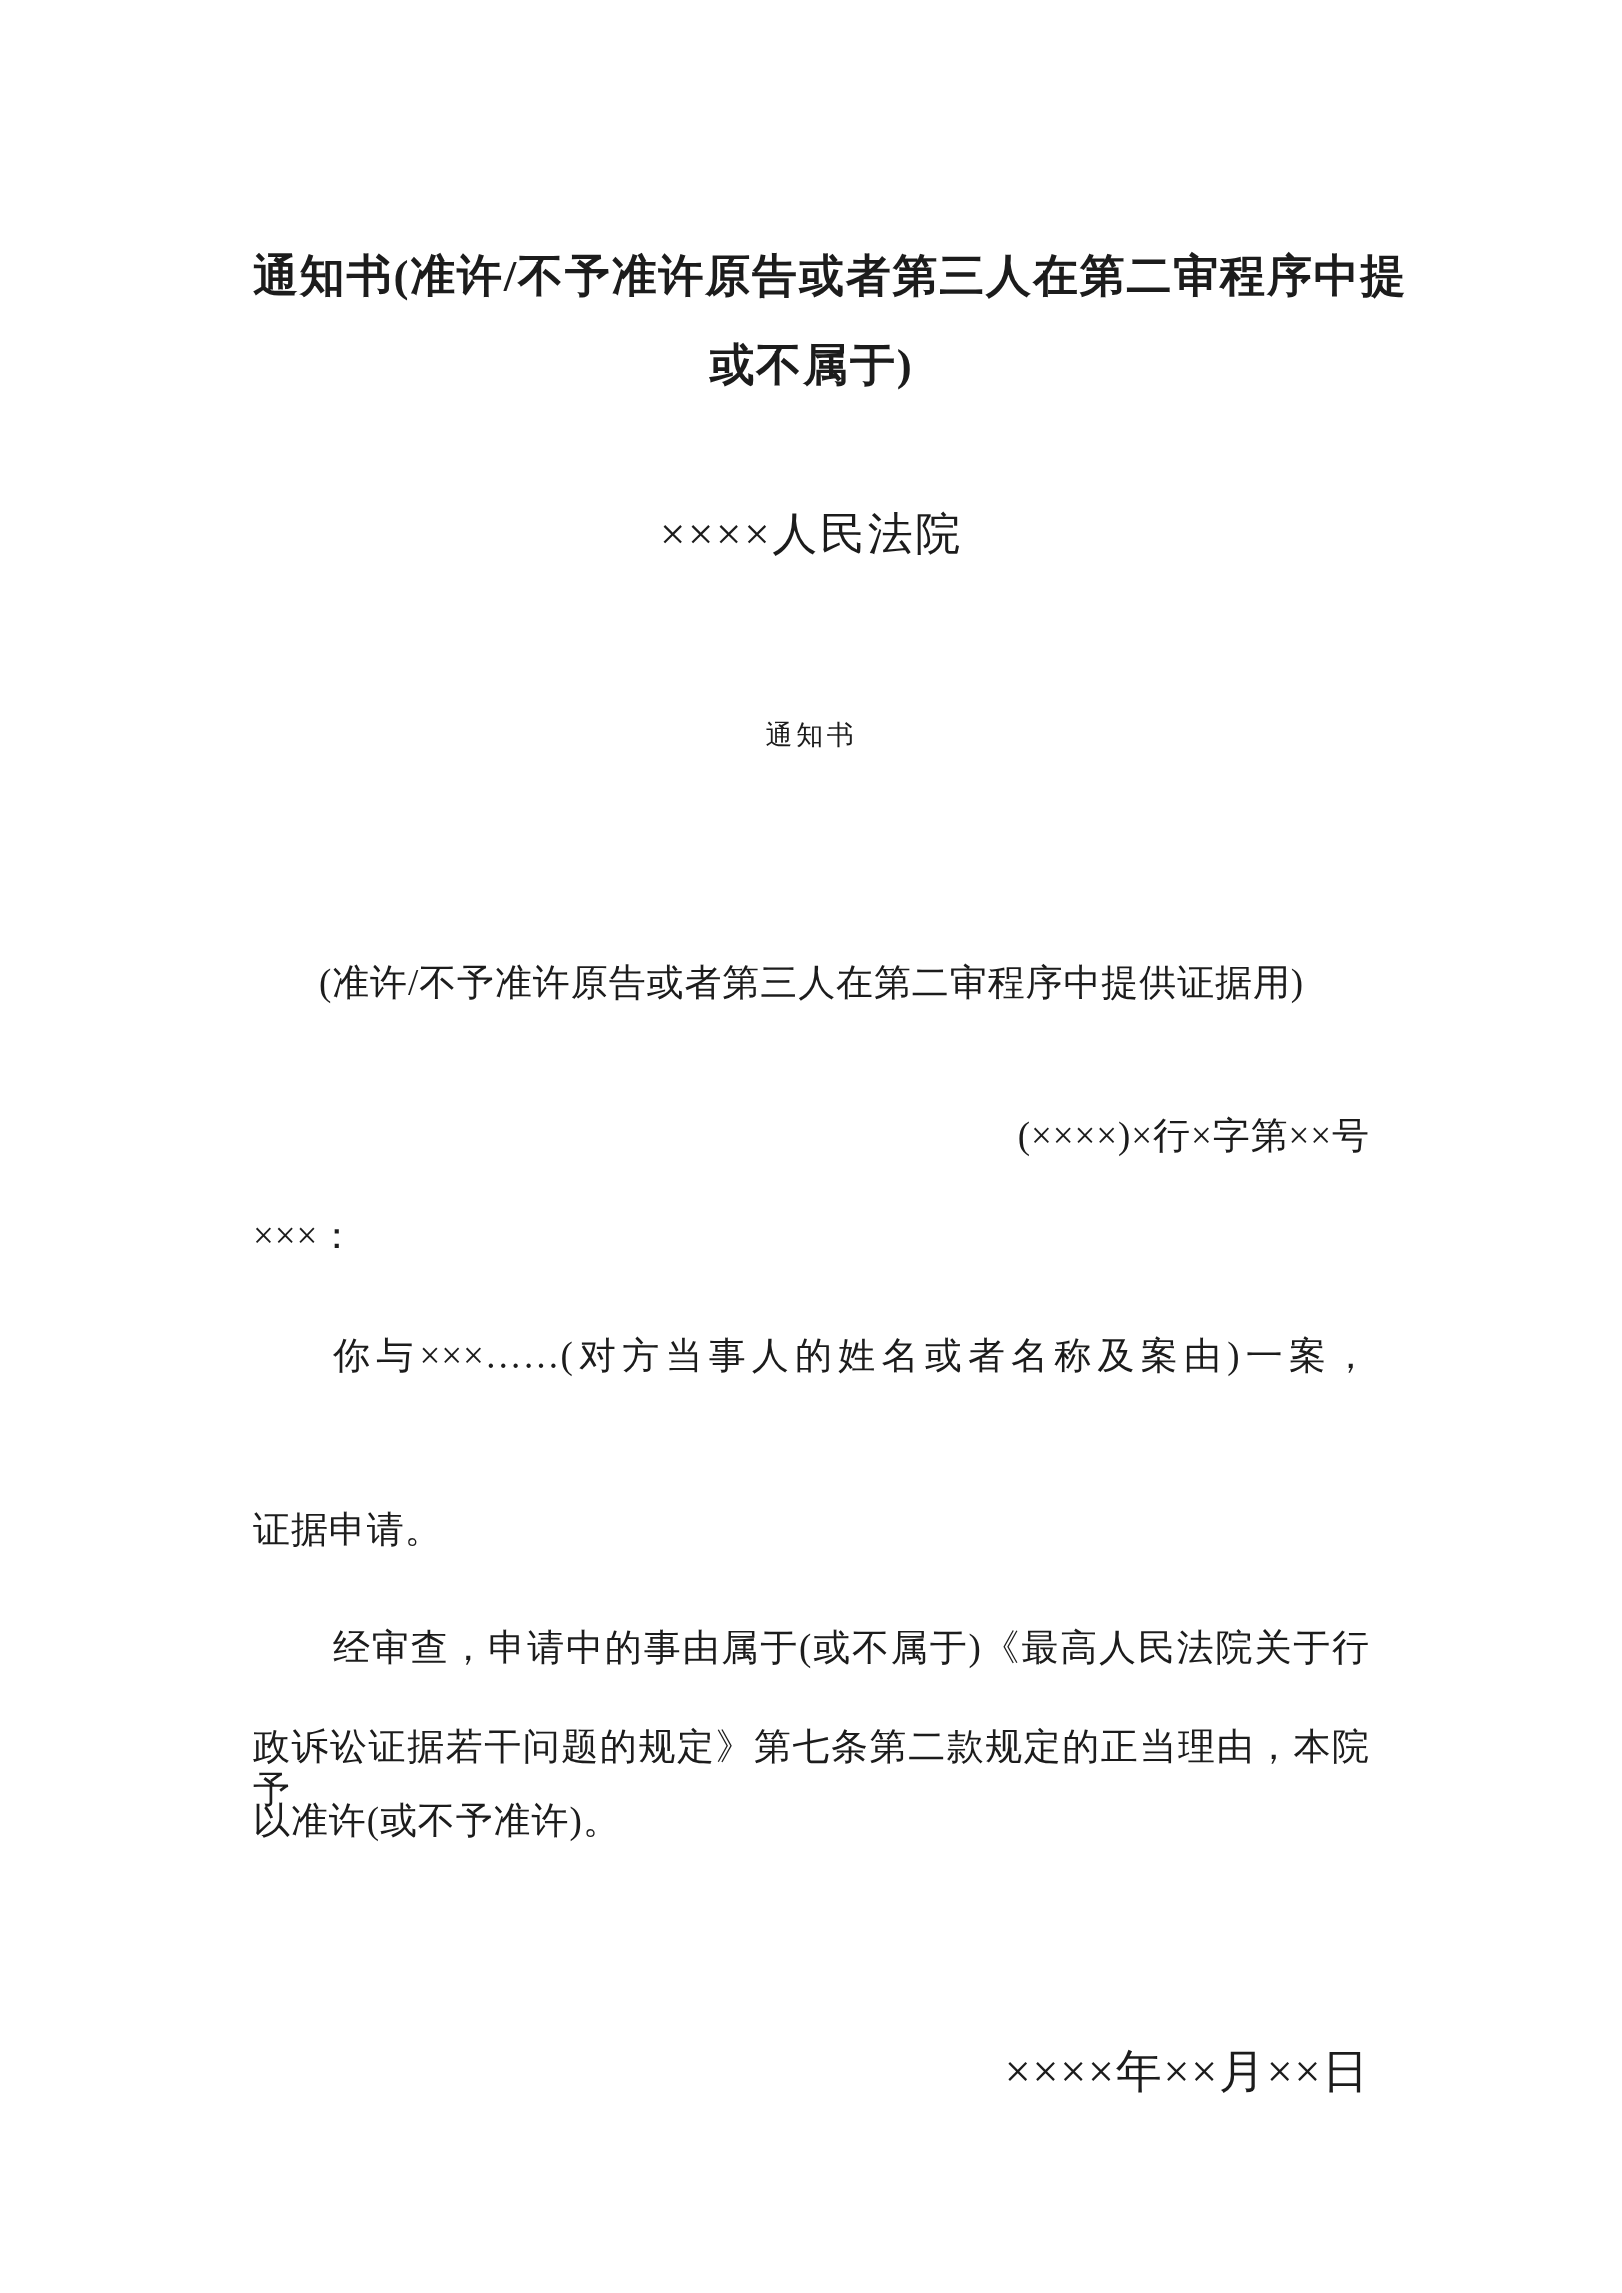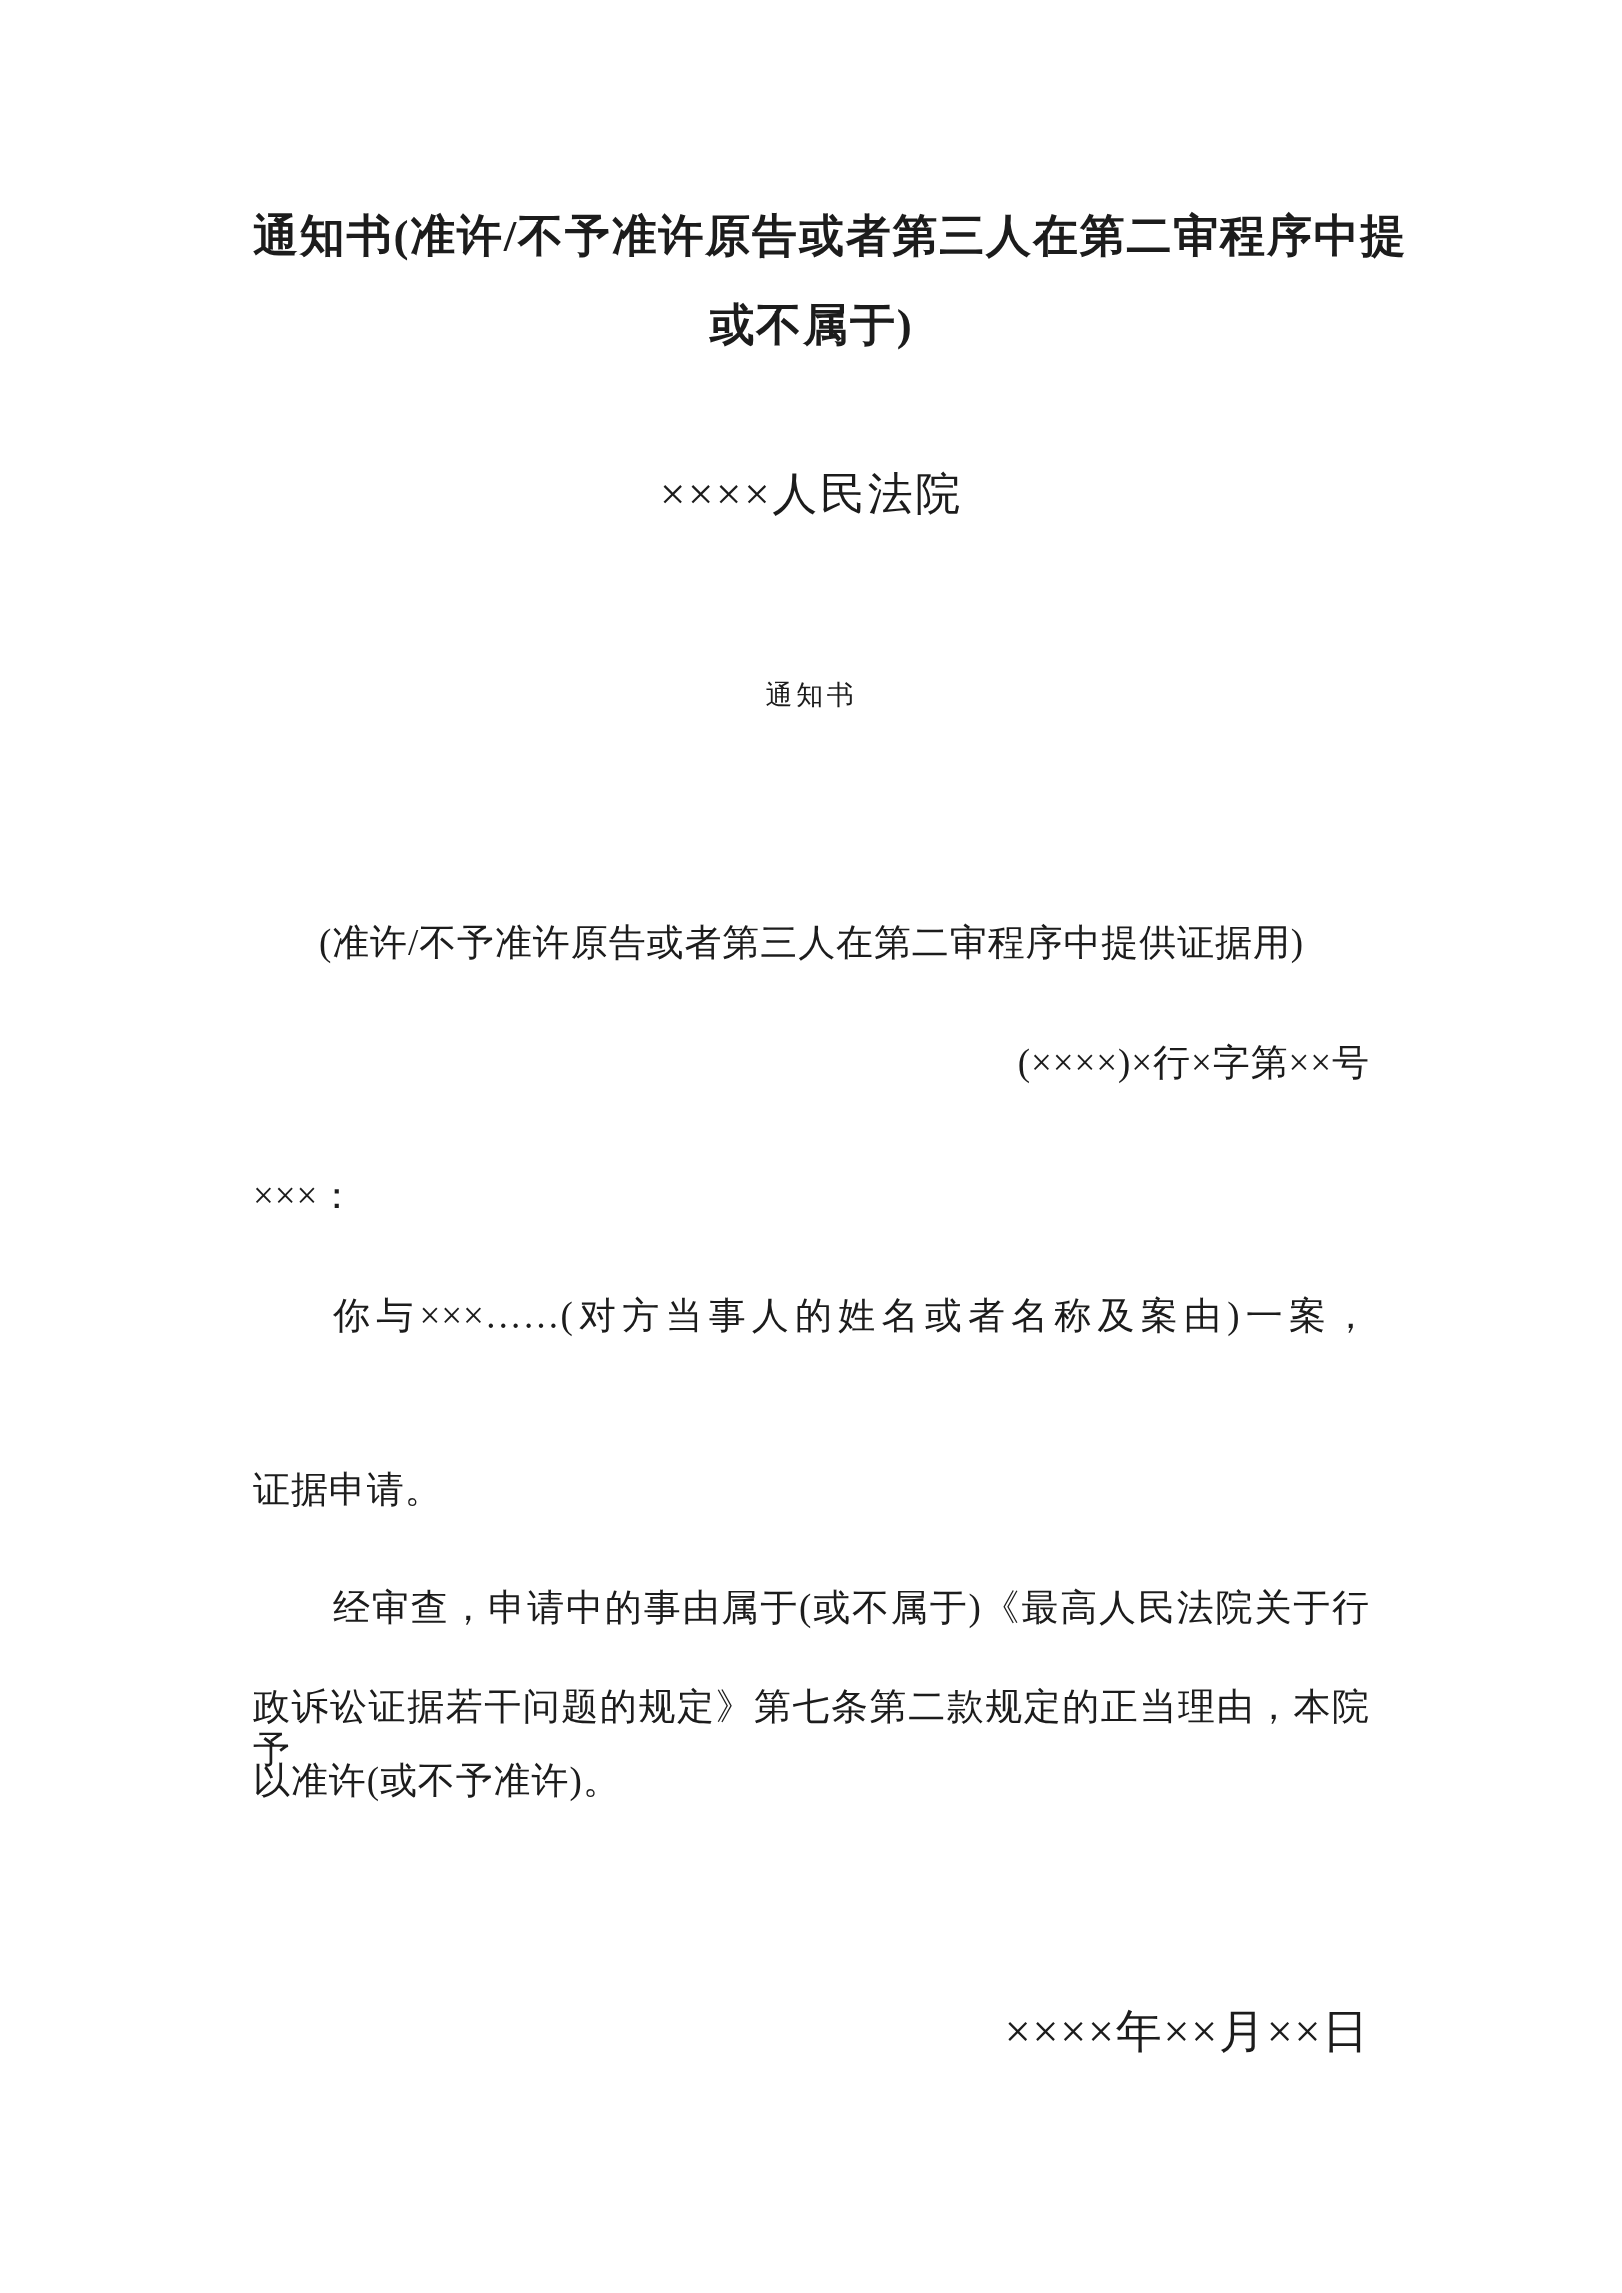--- a/index.html
+++ b/index.html
@@ -17,20 +17,21 @@
     color: #1c1c1c;
   }
   .line {
     position: absolute;
     left: 253px;
     right: 253px;
     font-size: 37px;
     line-height: 1.15;
     letter-spacing: 0.9px;
     white-space: nowrap;
+    margin-top: 40px;
   }
   .title-line {
     font-size: 45px;
     font-weight: bold;
     text-align: center;
     letter-spacing: 1.8px;
   }
   .center { text-align: center; }
   .right  { text-align: right; }
   .left   { text-align: left; }
@@ -53,21 +54,21 @@
   <div class="line title-line" style="top:211px">通知书(准许/不予准许原告或者第三人在第二审程序中提</div>
 
   <div class="line title-line" style="top:300px">或不属于)</div>
 
   <div class="line center court-line" style="top:469px">××××人民法院</div>
 
   <div class="line center doctype-line" style="top:680px">通知书</div>
 
   <div class="line center subtitle-line" style="top:922px">(准许/不予准许原告或者第三人在第二审程序中提供证据用)</div>
 
-  <div class="line right" style="top:1042px">(××××)×行×字第××号</div>
+  <div class="line right" style="top:1075px">(××××)×行×字第××号</div>
 
   <div class="line left" style="top:1175px">×××：</div>
 
   <div class="line justify indent" style="top:1295px">你与×××……(对方当事人的姓名或者名称及案由)一案，</div>
 
 
   <div class="line left" style="top:1469px">证据申请。</div>
 
   <div class="line justify indent" style="top:1587px">经审查，申请中的事由属于(或不属于)《最高人民法院关于行</div>
 

